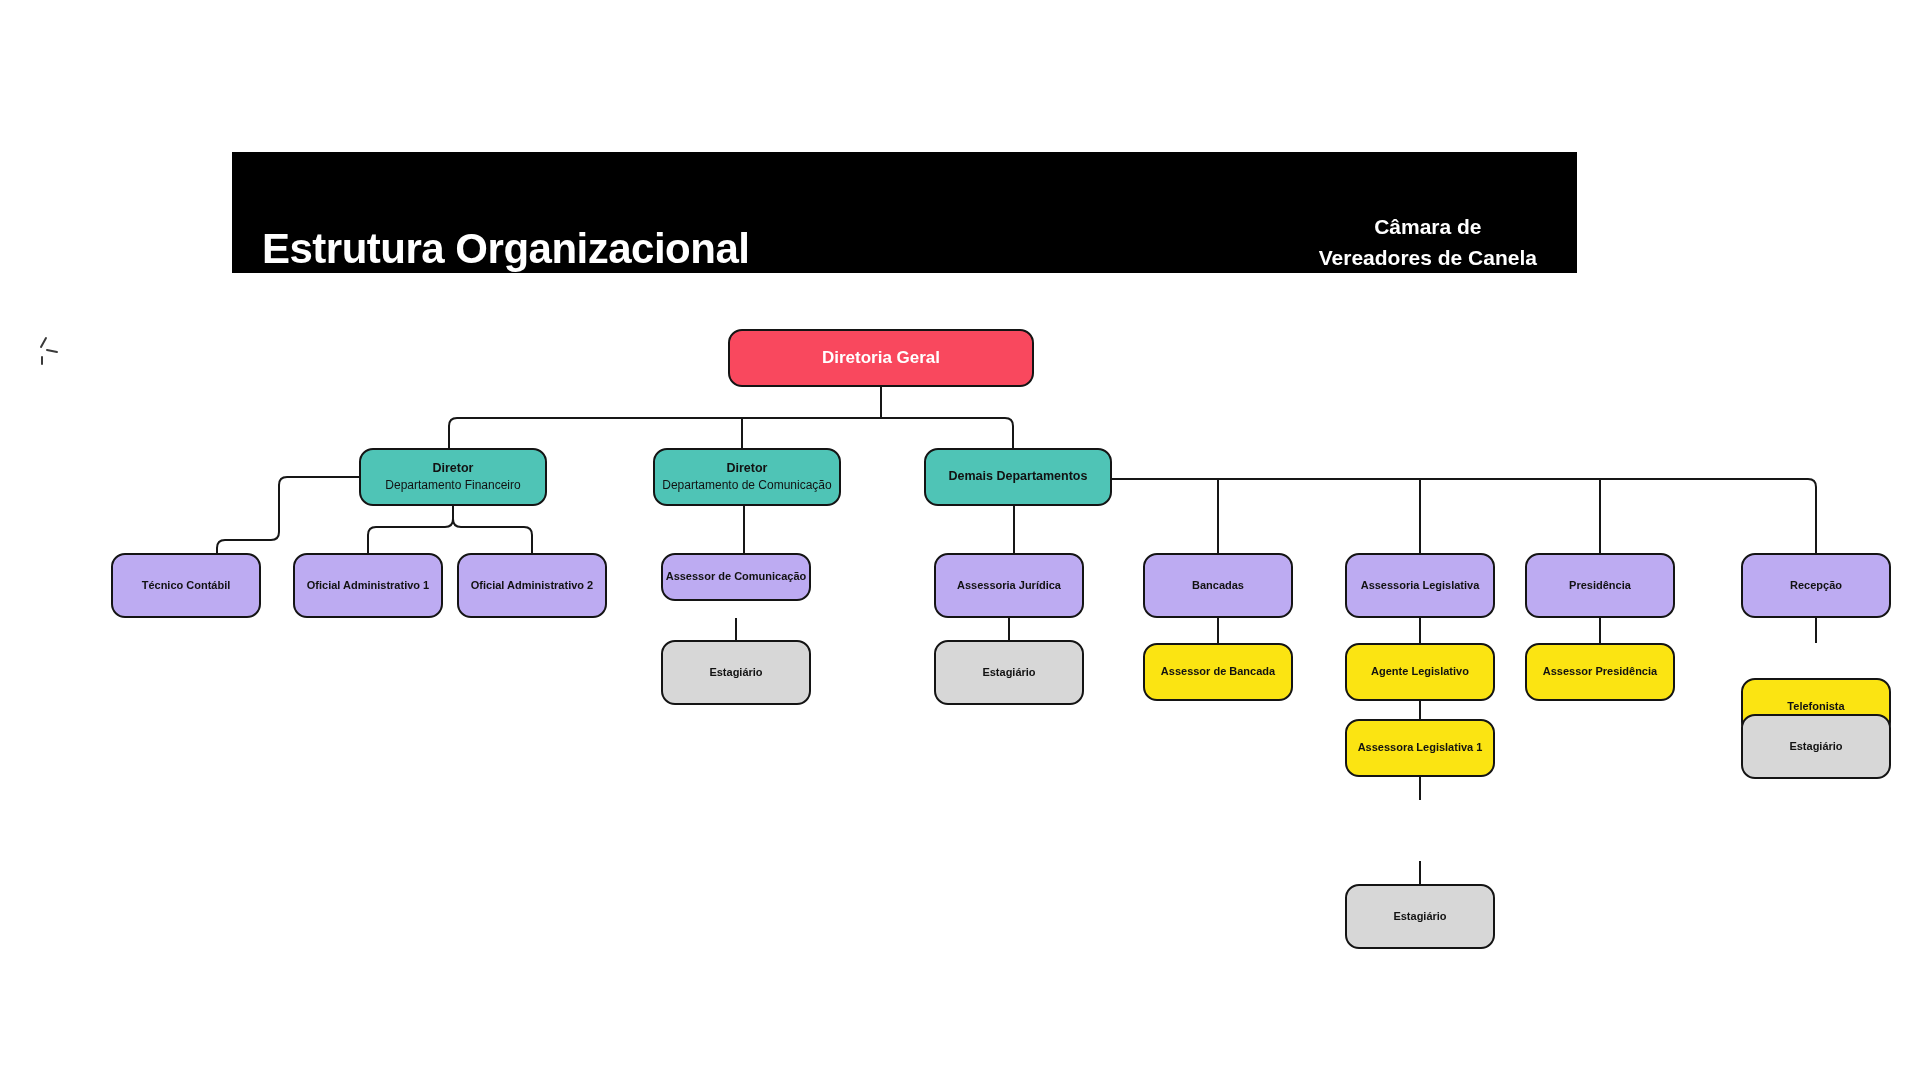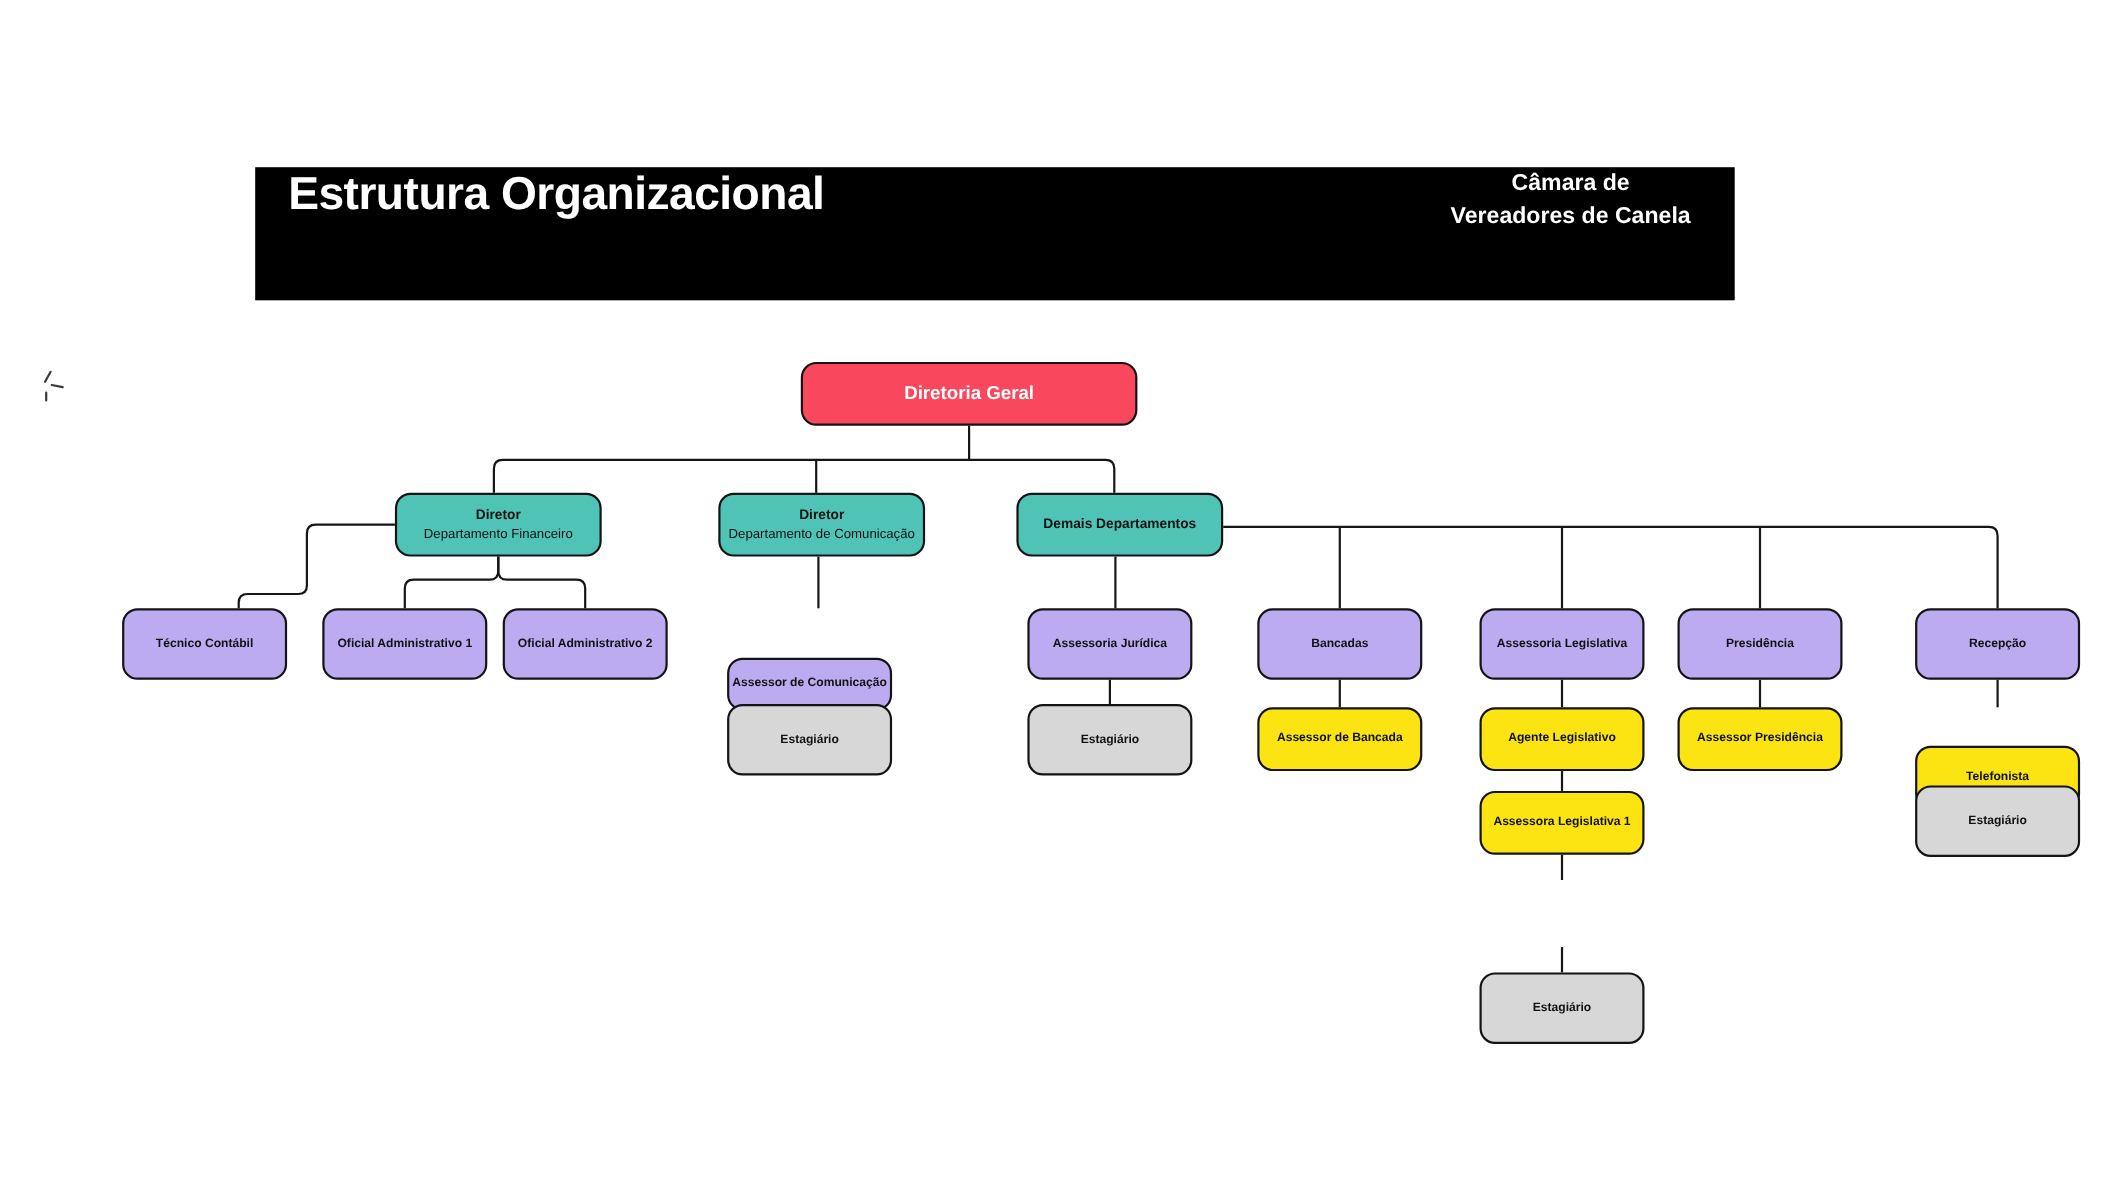--- a/index.html
+++ b/index.html
@@ -18,21 +18,21 @@
     background: var(--bg, #ffffff);
   }
   
   .banner {
     position: absolute;
     left: 232px; top: 152px;
     width: 1345px; height: 121px;
     background: var(--header-bg, #000);
     color: #ffffff;
     display: flex;
-    align-items: flex-start;
+    align-items: flex-end;
     justify-content: space-between;
     box-sizing: border-box;
     padding: 0 40px 0 30px;
   }
   .banner h1 {
     margin: 0;
     font-size: 42px;
     font-weight: bold;
     letter-spacing: -0.5px;
     white-space: nowrap;
@@ -157,21 +157,21 @@
 
   <div class="node purple" style="left:111px; top:553px; width:150px; height:65px;">
     <span class="l1">Técnico Contábil</span>
   </div>
   <div class="node purple" style="left:293px; top:553px; width:150px; height:65px;">
     <span class="l1">Oficial Administrativo 1</span>
   </div>
   <div class="node purple" style="left:457px; top:553px; width:150px; height:65px;">
     <span class="l1">Oficial Administrativo 2</span>
   </div>
-  <div class="node purple" style="left:661px; top:553px; width:150px; height:48px;margin-top:45px;">
+  <div class="node purple" style="left:661px; top:553px; width:150px; height:48px;">
     <span class="l1">Assessor de Comunicação</span>
   </div>
   <div class="node purple" style="left:934px; top:553px; width:150px; height:65px;">
     <span class="l1">Assessoria Jurídica</span>
   </div>
   <div class="node purple" style="left:1143px; top:553px; width:150px; height:65px;">
     <span class="l1">Bancadas</span>
   </div>
   <div class="node purple" style="left:1345px; top:553px; width:150px; height:65px;">
     <span class="l1">Assessoria Legislativa</span>

